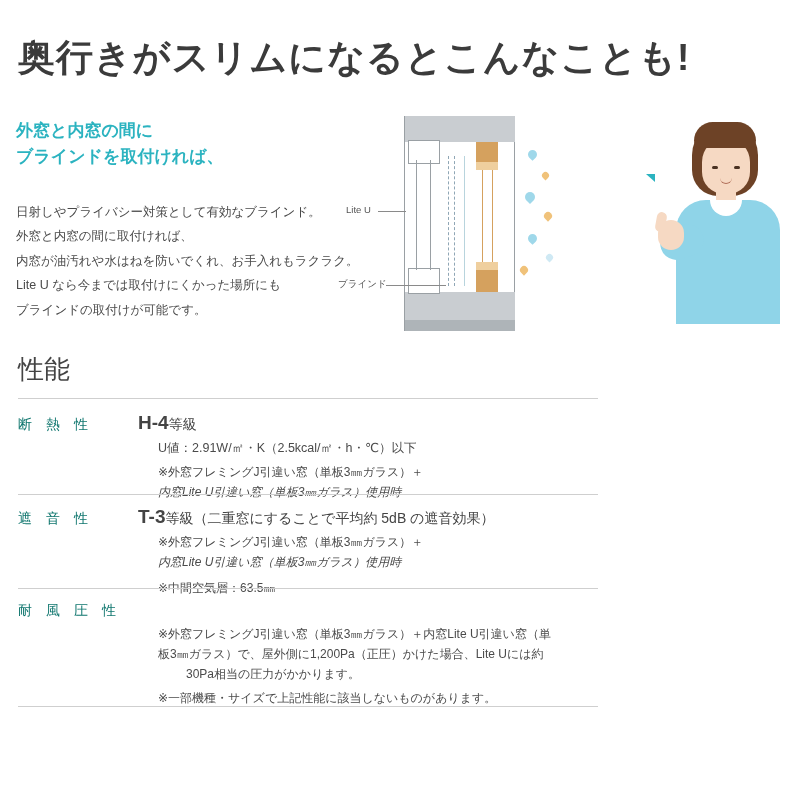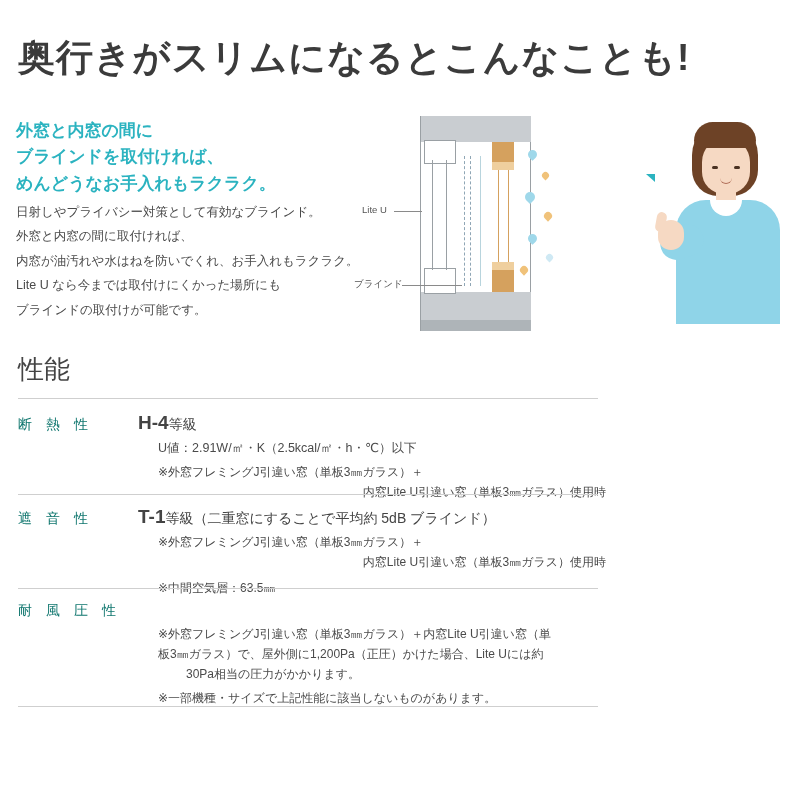--- a/index.html
+++ b/index.html
@@ -29,21 +29,21 @@
   }
   .body-copy{
     position:absolute;left:16px;top:200px;width:380px;
     font-size:12.5px;color:#4a4a4a;line-height:1.95;
   }
 
   
   .illus{
     position:absolute;left:360px;top:108px;width:440px;height:232px;
   }
-  .diagram{position:absolute;left:20px;top:8px;width:200px;height:215px;}
+  .diagram{position:absolute;left:4px;top:8px;width:200px;height:215px;}
   .d-grayband{position:absolute;background:#c9cdd1;}
   .d-white{position:absolute;background:#ffffff;border:1px solid #9aa0a4;}
   .d-wood{position:absolute;background:#d5a15e;}
   .d-woodlt{position:absolute;background:#efcf9e;}
   .d-line{position:absolute;background:#9aa0a4;}
   .d-dash{position:absolute;border-left:1px dashed #8fa6b5;}
 
   .lbl{
     position:absolute;font-size:9.5px;color:#555;white-space:nowrap;
   }
@@ -92,33 +92,32 @@
   .spec-grade{
     position:absolute;left:120px;font-size:19px;font-weight:bold;color:#444;white-space:nowrap;
   }
   .spec-grade .unit{font-size:14px;font-weight:normal;}
   .spec-sub{
     position:absolute;left:140px;font-size:12.5px;color:#4a4a4a;line-height:1.75;
   }
   .spec-note{
     position:absolute;font-size:12px;color:#4a4a4a;line-height:1.7;
   }
-  .right-align{text-align:right;}
+  .right-align{font-style:italic;}
 </style>
 </head>
 <body>
 
 <div class="page">
 
   <div class="headline">奥行きがスリムになるとこんなことも!</div>
 
   <div class="lead">
     <div>外窓と内窓の間に</div>
     <div>ブラインドを取付ければ、</div>
-    <div>めんどうなお手入れもラクラク。</div>
   </div>
 
   <div class="body-copy">
     <div>日射しやプライバシー対策として有効なブラインド。</div>
     <div>外窓と内窓の間に取付ければ、</div>
     <div>内窓が油汚れや水はねを防いでくれ、お手入れもラクラク。</div>
     <div>Lite U なら今までは取付けにくかった場所にも</div>
     <div>ブラインドの取付けが可能です。</div>
   </div>
 
@@ -195,21 +194,21 @@
     </div>
     <div class="spec-sub" style="top:28px;">U値：2.91W/㎡・K（2.5kcal/㎡・h・℃）以下</div>
     <div class="spec-note" style="left:140px;top:52px;">※外窓フレミングJ引違い窓（単板3㎜ガラス）＋</div>
     <div class="spec-note right-align" style="left:140px;top:72px;width:448px;">内窓Lite U引違い窓（単板3㎜ガラス）使用時</div>
   </div>
   <div class="rule" style="top:494px;"></div>
 
   <div class="spec" style="top:504px;height:82px;">
     <div class="spec-label" style="top:6px;">遮　音　性</div>
     <div class="spec-grade" style="top:2px;">
-      <span>T-1</span><span class="unit">等級（二重窓にすることで平均約 5dB ブラインド）</span>
+      <span>T-3</span><span class="unit">等級（二重窓にすることで平均約 5dB の遮音効果）</span>
     </div>
     <div class="spec-note" style="left:140px;top:28px;">※外窓フレミングJ引違い窓（単板3㎜ガラス）＋</div>
     <div class="spec-note right-align" style="left:140px;top:48px;width:448px;">内窓Lite U引違い窓（単板3㎜ガラス）使用時</div>
     <div class="spec-note" style="left:140px;top:74px;">※中間空気層：63.5㎜</div>
   </div>
   <div class="rule" style="top:588px;"></div>
 
   <div class="spec" style="top:596px;height:96px;">
     <div class="spec-label" style="top:6px;">耐　風　圧　性</div>
     <div class="spec-note" style="left:140px;top:28px;text-align:right;">※外窓フレミングJ引違い窓（単板3㎜ガラス）＋内窓Lite U引違い窓（単</div>

